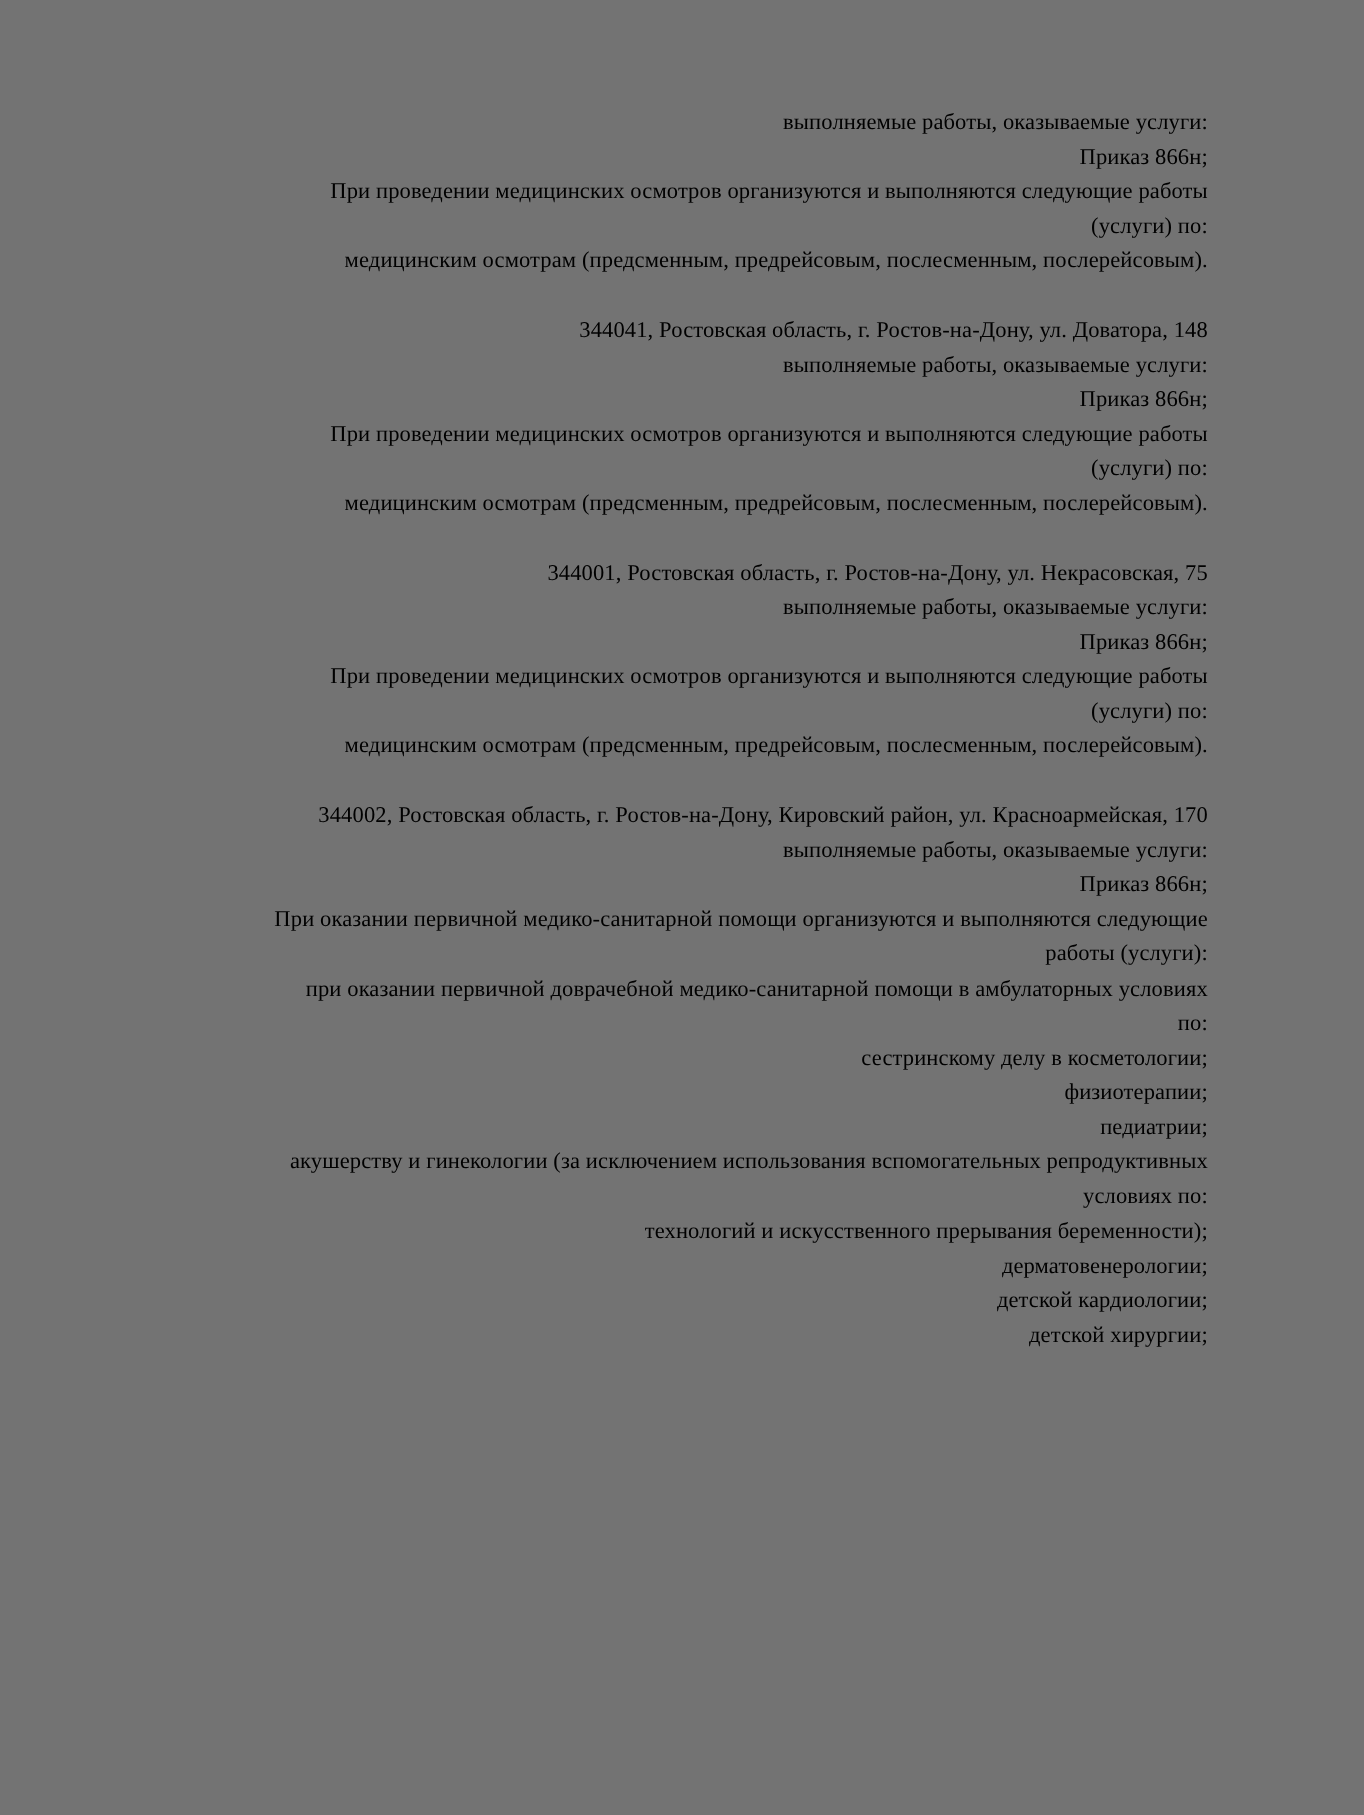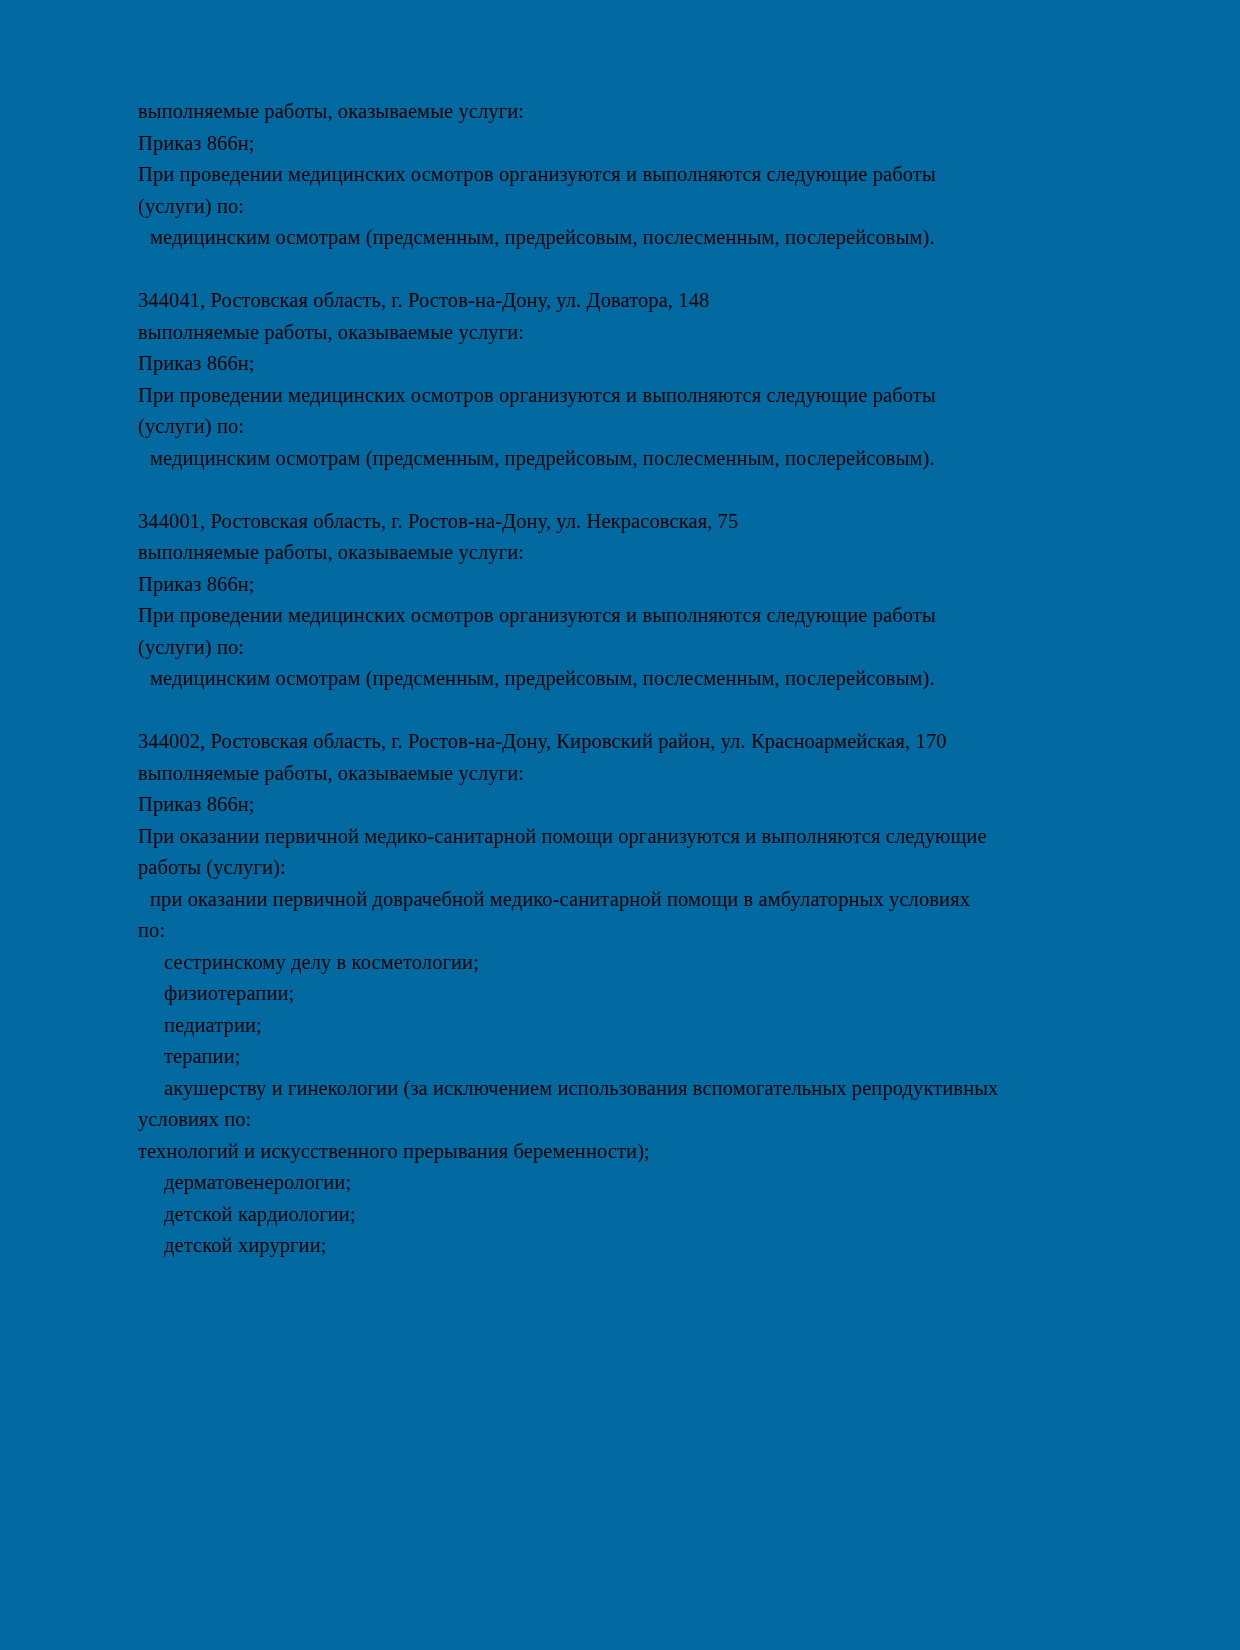--- a/index.html
+++ b/index.html
@@ -5,24 +5,25 @@
   html, body {
     margin: 0;
     padding: 0;
     background: #ffffff;
   }
   .page {
     position: relative;
     width: 1240px;
     height: 1650px;
     margin: 0 auto;
-    background: #0369a1;
+    background: #737373;
     font-family: "Liberation Serif", "DejaVu Serif", serif;
     color: #000000;
     overflow: hidden;
+    text-align: right;
   }
   .content {
     position: absolute;
     left: 138px;
     top: 96px;
     width: 960px;
   }
   .line {
     font-size: 20.5px;
     line-height: 31.5px;
@@ -73,21 +74,20 @@
         <div class="line">344002, Ростовская область, г. Ростов-на-Дону, Кировский район, ул. Красноармейская, 170</div>
         <div class="line">выполняемые работы, оказываемые услуги:</div>
         <div class="line">Приказ 866н;</div>
         <div class="line">При оказании первичной медико-санитарной помощи организуются и выполняются следующие</div>
         <div class="line">работы (услуги):</div>
         <div class="line ind1">при оказании первичной доврачебной медико-санитарной помощи в амбулаторных условиях</div>
         <div class="line">по:</div>
         <div class="line ind2">сестринскому делу в косметологии;</div>
         <div class="line ind2">физиотерапии;</div>
         <div class="line ind2">педиатрии;</div>
-        <div class="line ind2">терапии;</div>
         <div class="line ind2">акушерству и гинекологии (за исключением использования вспомогательных репродуктивных</div>
         <div class="line">условиях по:</div>
         <div class="line">технологий и искусственного прерывания беременности);</div>
         <div class="line ind2">дерматовенерологии;</div>
         <div class="line ind2">детской кардиологии;</div>
         <div class="line ind2">детской хирургии;</div>
       </div>
     </div>
 </div>
 

